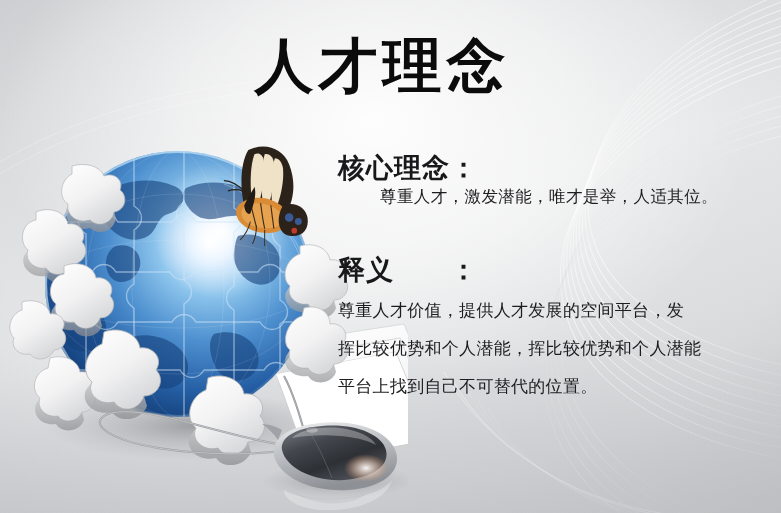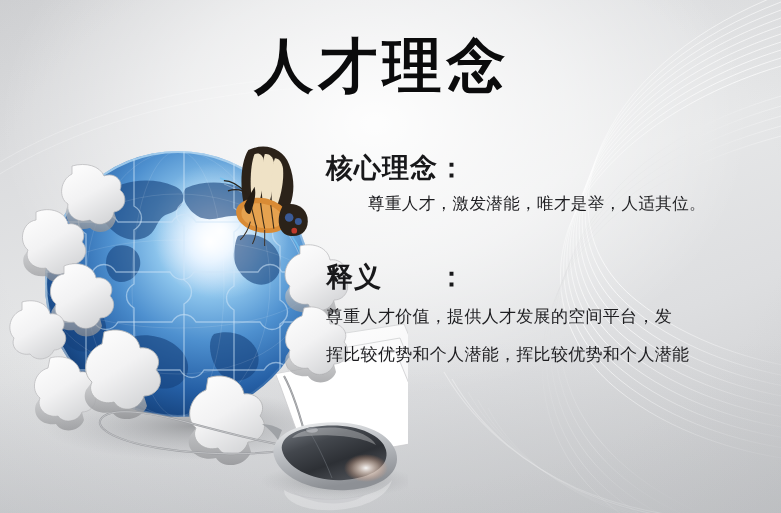--- a/index.html
+++ b/index.html
@@ -50,50 +50,49 @@
     font-size: 59px;
     letter-spacing: 5px;
     color: #0b0b0c;
     line-height: 1.12;
     text-shadow: 0 1px 0 rgba(255,255,255,0.55);
   }
 
   
   .text-col {
     position: absolute;
-    left: 326px;
+    left: 338px;
     top: 152px;
     width: 436px;
   }
   .heading {
     font-family: "DejaVu Sans", "Liberation Sans", sans-serif;
     font-weight: 700;
     font-size: 27px;
     color: #18181a;
     letter-spacing: 1px;
     line-height: 1.2;
     white-space: pre;
   }
   .heading-2 {
     margin-top: 18px;
   }
   .core-body {
-    margin-top: 7px;
     padding-left: 42px;
     font-family: "DejaVu Sans", "Liberation Sans", sans-serif;
     font-size: 16.5px;
     color: #1d1d20;
     line-height: 1.55;
     letter-spacing: 0.4px;
     white-space: nowrap;
   }
   .block-gap { height: 26px; }
   .def-body {
     margin-top: 6px;
-    font-family: Liberation Mono, monospace;
+    font-family: Liberation Sans, sans-serif;
     font-size: 17px;
     color: #1d1d20;
     line-height: 2.22;
     letter-spacing: 0.3px;
   }
   .def-body div { white-space: nowrap; }
 
   
   .art {
     position: absolute;
@@ -433,18 +432,19 @@
       <div class="core-body">尊重人才，激发潜能，唯才是举，人适其位。</div>
     </div>
 
     <div class="block-gap"></div>
 
     <div>
       <div class="heading heading-2">释义　　：</div>
       <div class="def-body">
         <div>尊重人才价值，提供人才发展的空间平台，发</div>
         <div>挥比较优势和个人潜能，挥比较优势和个人潜能</div>
+        <div>平台上找到自己不可替代的位置。</div>
       </div>
     </div>
 
   </div>
 
 </div>
 
 </body></html>

